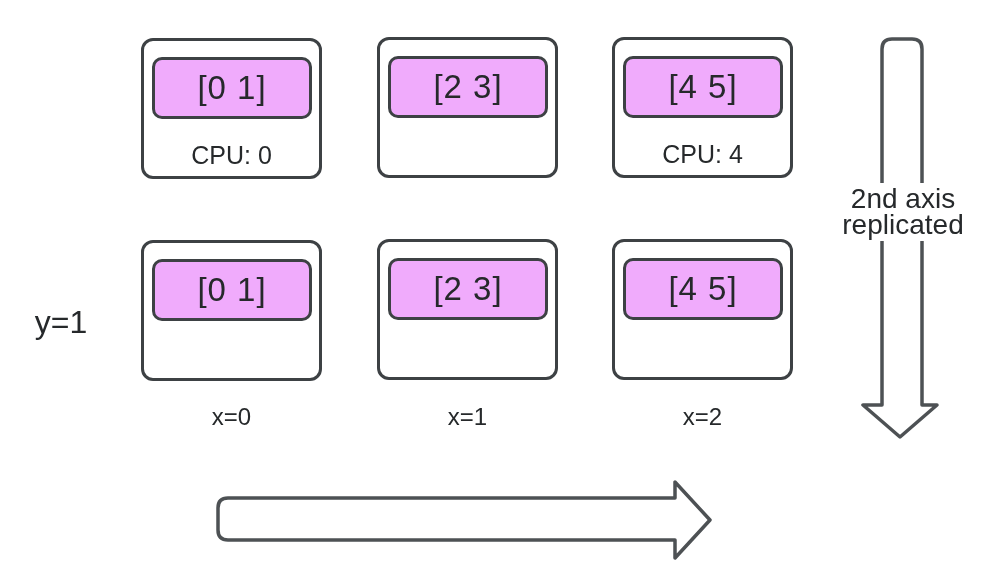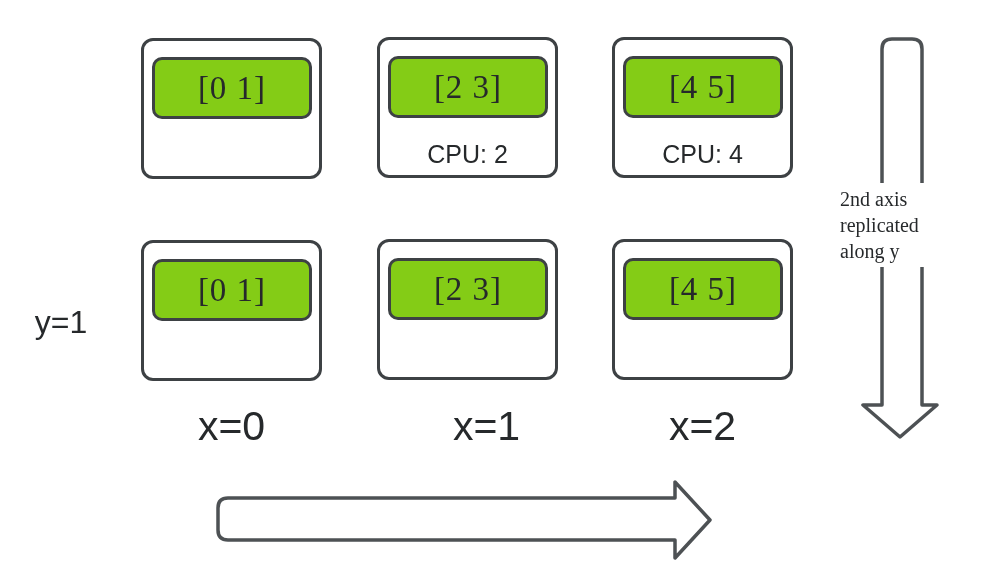--- a/index.html
+++ b/index.html
@@ -21,100 +21,99 @@
     border-radius: 12px;
     background: #ffffff;
   }
   .chip {
     position: absolute;
     left: 8px;
     top: 16px;
     width: 160px;
     height: 62px;
     box-sizing: border-box;
-    background: #84cc16;
+    background: #f0abfc;
     border: 3px solid #3d4144;
     border-radius: 10px;
     display: flex;
     align-items: center;
     justify-content: center;
     font-size: 33px;
     letter-spacing: 1px;
-    font-family: Liberation Serif, serif;
   }
   .cpu-label {
     position: absolute;
     left: 0; right: 0;
     top: 100px;
     text-align: center;
     font-size: 25px;
   }
   .row-label {
     position: absolute;
     width: 90px;
     text-align: center;
     font-size: 32px;
   }
   .col-label {
     position: absolute;
     width: 181px;
     top: 403px;
     text-align: center;
-    font-size: 41px;
+    font-size: 24px;
   }
   .arrow-svg { position: absolute; }
   .y-arrow-label {
     position: absolute;
     left: 840px;
     top: 183px;
     width: 126px;
     padding: 3px 0;
     background: #ffffff;
-    font-size: 20px;
+    text-align: center;
+    font-size: 28px;
     line-height: 26px;
-    font-family: Liberation Serif, serif;
   }
   .x-arrow-label {
     position: absolute;
     left: 218px;
     top: 507px;
     width: 457px;
     text-align: center;
     font-size: 22px;
   }
   
   .d0 { left: 141px; top: 38px; }
   .d1 { left: 377px; top: 37px; }
   .d2 { left: 612px; top: 37px; }
   .d3 { left: 141px; top: 240px; }
   .d4 { left: 377px; top: 239px; }
   .d5 { left: 612px; top: 239px; }
   .ylab0 { left: 17px; top: 103px; }
   .ylab1 { left: 16px; top: 304px; }
   .xlab0 { left: 141px; }
-  .xlab1 { left: 396px; }
+  .xlab1 { left: 377px; }
   .xlab2 { left: 612px; }
 </style>
 </head>
 <body>
 
 <div class="canvas">
 
   <div class="row-label ylab1">y=1</div>
 
   <div class="device d0">
     <div class="chip">
       <span>[0 1]</span>
     </div>
+    <div class="cpu-label">CPU: 0</div>
   </div>
   <div class="device d1">
     <div class="chip">
       <span>[2 3]</span>
     </div>
-    <div class="cpu-label">CPU: 2</div>
   </div>
   <div class="device d2">
     <div class="chip">
       <span>[4 5]</span>
     </div>
     <div class="cpu-label">CPU: 4</div>
   </div>
   <div class="device d3">
     <div class="chip">
       <span>[0 1]</span>
@@ -134,20 +133,19 @@
   <div class="col-label xlab0">x=0</div>
   <div class="col-label xlab1">x=1</div>
   <div class="col-label xlab2">x=2</div>
 
   <svg class="arrow-svg" style="left:858px; top:36px;" width="84" height="406" viewBox="0 0 84 406">
     <path d="M 24 369 L 24 13 Q 24 3 34 3 L 54 3 Q 64 3 64 13 L 64 369 L 79 369 L 42 401 L 5 369 Z" fill="#ffffff" stroke="#4d5154" stroke-width="3.5" stroke-linejoin="round"></path>
   </svg>
   <div class="y-arrow-label">
     <div>2nd axis</div>
     <div>replicated</div>
-    <div>along y</div>
   </div>
 
   <svg class="arrow-svg" style="left:214px; top:476px;" width="500" height="86" viewBox="0 0 500 86">
     <path d="M 461 22 L 14 22 Q 4 22 4 32 L 4 54 Q 4 64 14 64 L 461 64 L 461 82 L 496 44 L 461 6 Z" fill="#ffffff" stroke="#4d5154" stroke-width="3.5" stroke-linejoin="round"></path>
   </svg>
 
 </div>
 
 </body></html>

